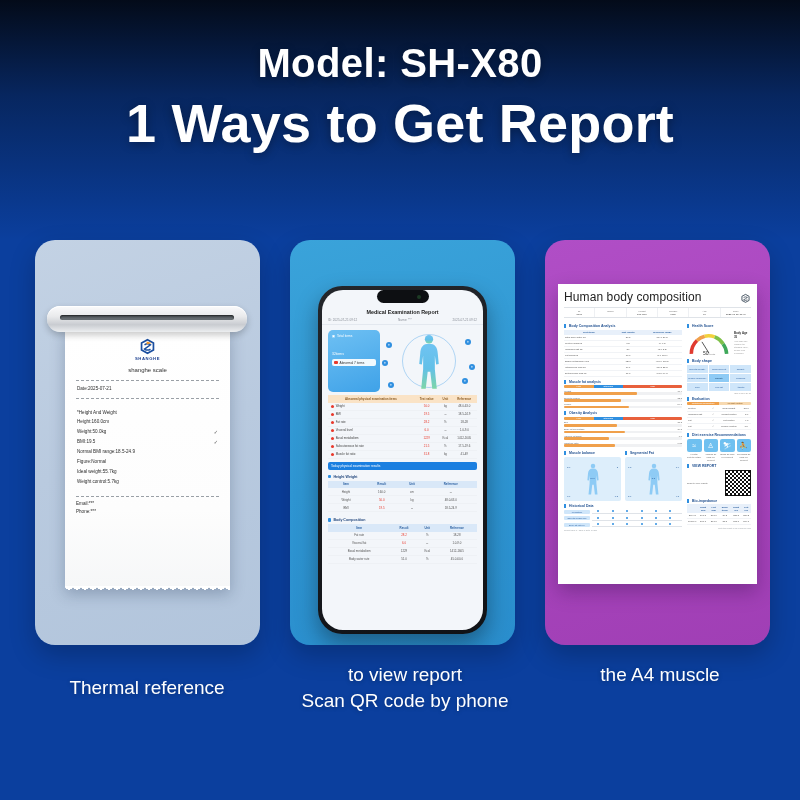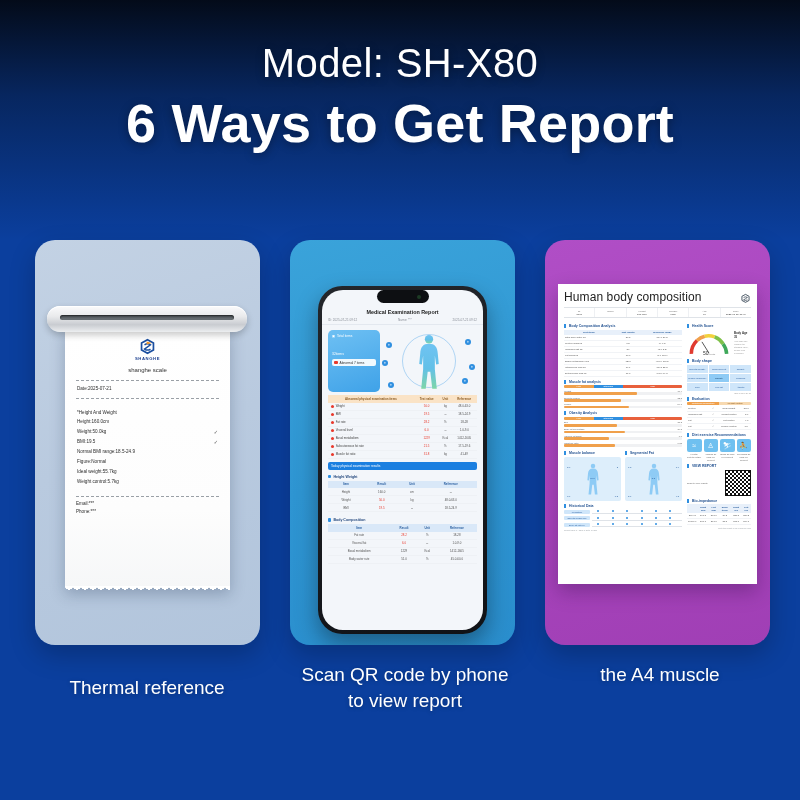--- a/index.html
+++ b/index.html
@@ -27,21 +27,21 @@
   }
   #stage::after{
     content:""; position:absolute; inset:0;
     background:linear-gradient(180deg, rgba(3,8,18,.95) 0%, rgba(4,18,44,.55) 12%, rgba(0,0,0,0) 30%);
     pointer-events:none;
   }
 
   
   .titles{ position:absolute; top:42px; left:0; width:800px; text-align:center; z-index:5;}
   .t-model{
-    color:#fff; font-size:40px; font-weight:normal; letter-spacing:.4px;
+    color:#fff; font-size:40px; font-weight:bold; letter-spacing:.4px;
     line-height:1.05; text-shadow:0 2px 8px rgba(0,0,0,.35);
   }
   .t-main{
     color:#fff; font-size:54px; font-weight:bold; letter-spacing:.2px;
     line-height:1.15; margin-top:8px; text-shadow:0 2px 10px rgba(0,0,0,.35);
   }
 
   
   .panel{ position:absolute; border-radius:20px; overflow:hidden; }
   .p1{ left:35px;  top:240px; width:225px; height:405px;
@@ -215,21 +215,21 @@
   .hist .pt{ position:absolute; top:1px; width:2px; height:2px; background:#2f8fe0; border-radius:50%;}
   .foot{ font-size:2.1px; color:#9aa0a6; margin-top:2px; display:flex; justify-content:space-between;}
 </style>
 </head>
 <body>
 
 <div id="stage"></div>
 
 <div class="titles">
   <div class="t-model">Model: SH-X80</div>
-  <div class="t-main">6 Ways to Get Report</div>
+  <div class="t-main">1 Ways to Get Report</div>
 </div>
 
 <div class="panel p1">
 
   <div class="printer">
     <div class="slot"></div>
   </div>
 
   <div class="receipt">
     <div class="r-logo">
@@ -843,18 +843,18 @@
         <div class="foot" style="justify-content:flex-end;">
           <span>Note:this result is for reference only</span>
         </div>
       </div>
     </div>
   </div>
 </div>
 
 <div class="cap cap1">Thermal reference</div>
 <div class="cap cap2">
+  <div>to view report</div>
   <div>Scan QR code by phone</div>
-  <div>to view report</div>
 </div>
 <div class="cap cap3">
   <div>the A4 muscle</div>
 </div>
 
 </body></html>

